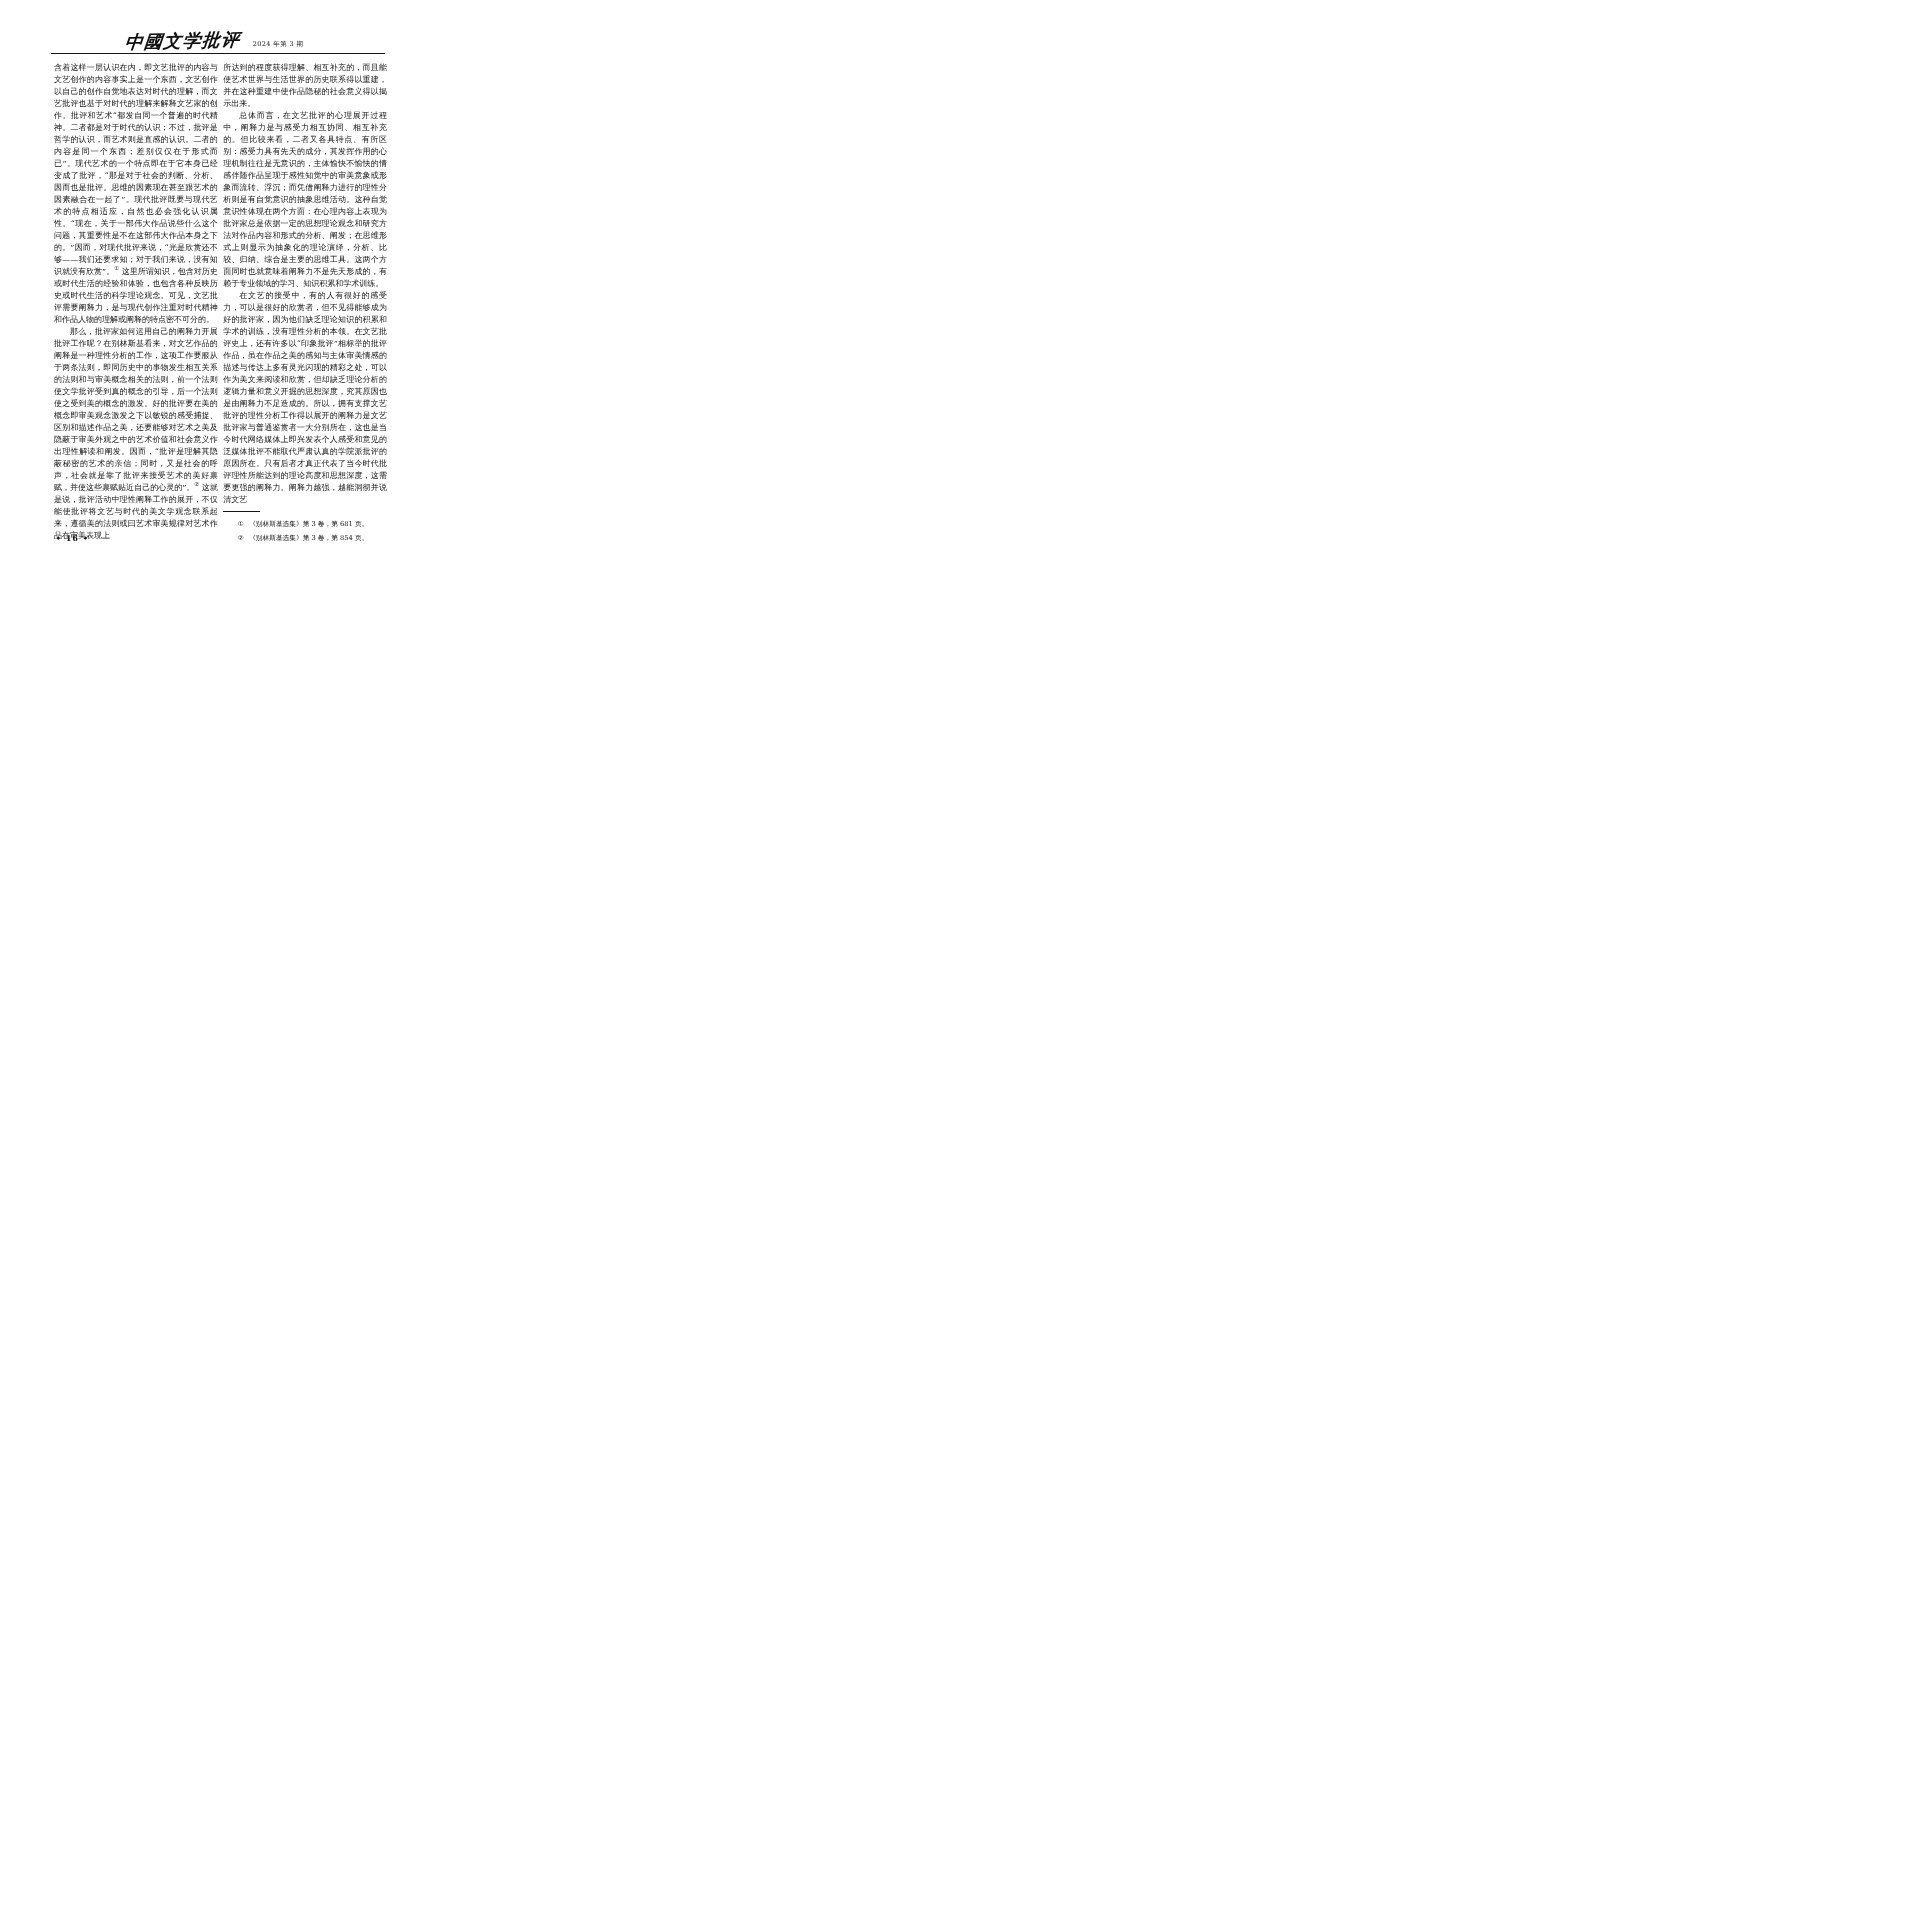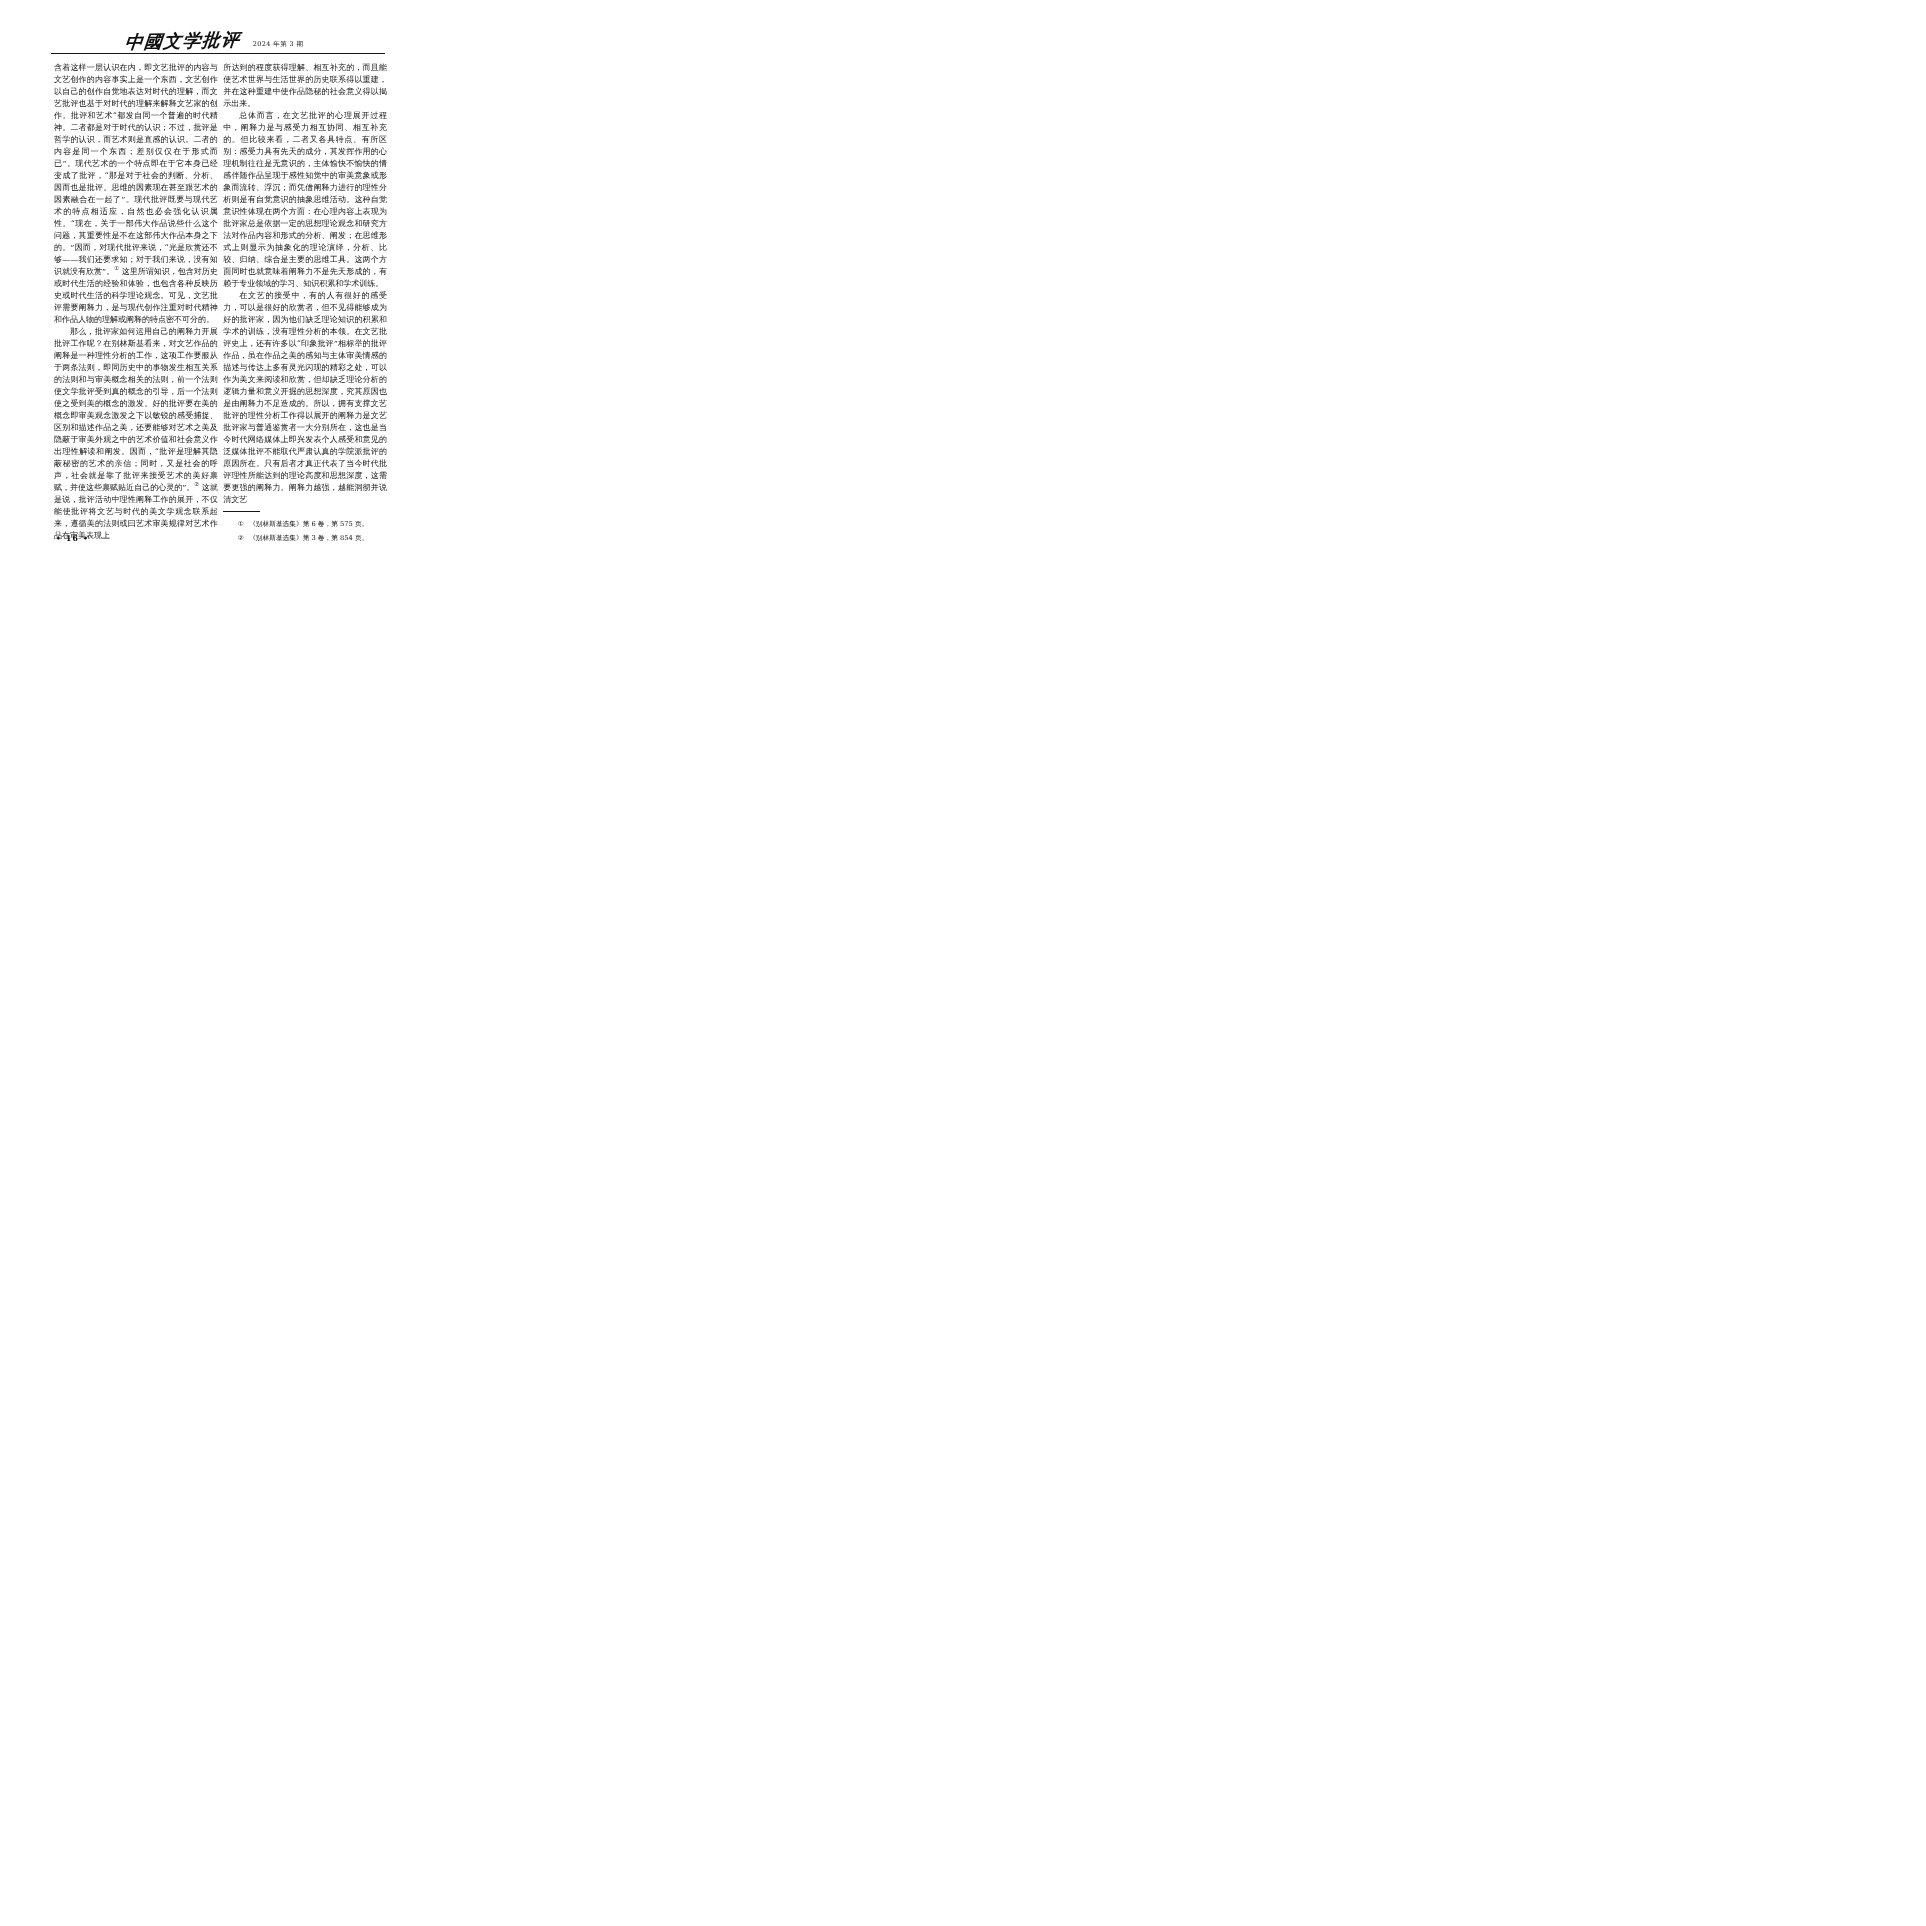--- a/index.html
+++ b/index.html
@@ -119,21 +119,21 @@
     </div>
 
     <div class="col">
       <p class="p">所达到的程度获得理解、相互补充的，而且能使艺术世界与生活世界的历史联系得以重建，并在这种重建中使作品隐秘的社会意义得以揭示出来。</p>
       <p class="p indent">总体而言，在文艺批评的心理展开过程中，阐释力是与感受力相互协同、相互补充的。但比较来看，二者又各具特点、有所区别：感受力具有先天的成分，其发挥作用的心理机制往往是无意识的，主体愉快不愉快的情感伴随作品呈现于感性知觉中的审美意象或形象而流转、浮沉；而凭借阐释力进行的理性分析则是有自觉意识的抽象思维活动。这种自觉意识性体现在两个方面：在心理内容上表现为批评家总是依据一定的思想理论观念和研究方法对作品内容和形式的分析、阐发；在思维形式上则显示为抽象化的理论演绎，分析、比较、归纳、综合是主要的思维工具。这两个方面同时也就意味着阐释力不是先天形成的，有赖于专业领域的学习、知识积累和学术训练。</p>
       <p class="p indent">在文艺的接受中，有的人有很好的感受力，可以是很好的欣赏者，但不见得能够成为好的批评家，因为他们缺乏理论知识的积累和学术的训练，没有理性分析的本领。在文艺批评史上，还有许多以“印象批评”相标举的批评作品，虽在作品之美的感知与主体审美情感的描述与传达上多有灵光闪现的精彩之处，可以作为美文来阅读和欣赏，但却缺乏理论分析的逻辑力量和意义开掘的思想深度，究其原因也是由阐释力不足造成的。所以，拥有支撑文艺批评的理性分析工作得以展开的阐释力是文艺批评家与普通鉴赏者一大分别所在，这也是当今时代网络媒体上即兴发表个人感受和意见的泛媒体批评不能取代严肃认真的学院派批评的原因所在。只有后者才真正代表了当今时代批评理性所能达到的理论高度和思想深度，这需要更强的阐释力。阐释力越强，越能洞彻并说清文艺</p>
 
       <div class="fn-divider"></div>
 
       <div class="footnote">
-        <span class="marker">①</span><span>《别林斯基选集》第 6 卷，第 575 页。</span>
+        <span class="marker">①</span><span>《别林斯基选集》第 3 卷，第 681 页。</span>
       </div>
       <div class="footnote">
         <span class="marker">②</span><span>《别林斯基选集》第 3 卷，第 854 页。</span>
       </div>
     </div>
 
   </div>
 
   <div class="page-num">• 16 •</div>
 

